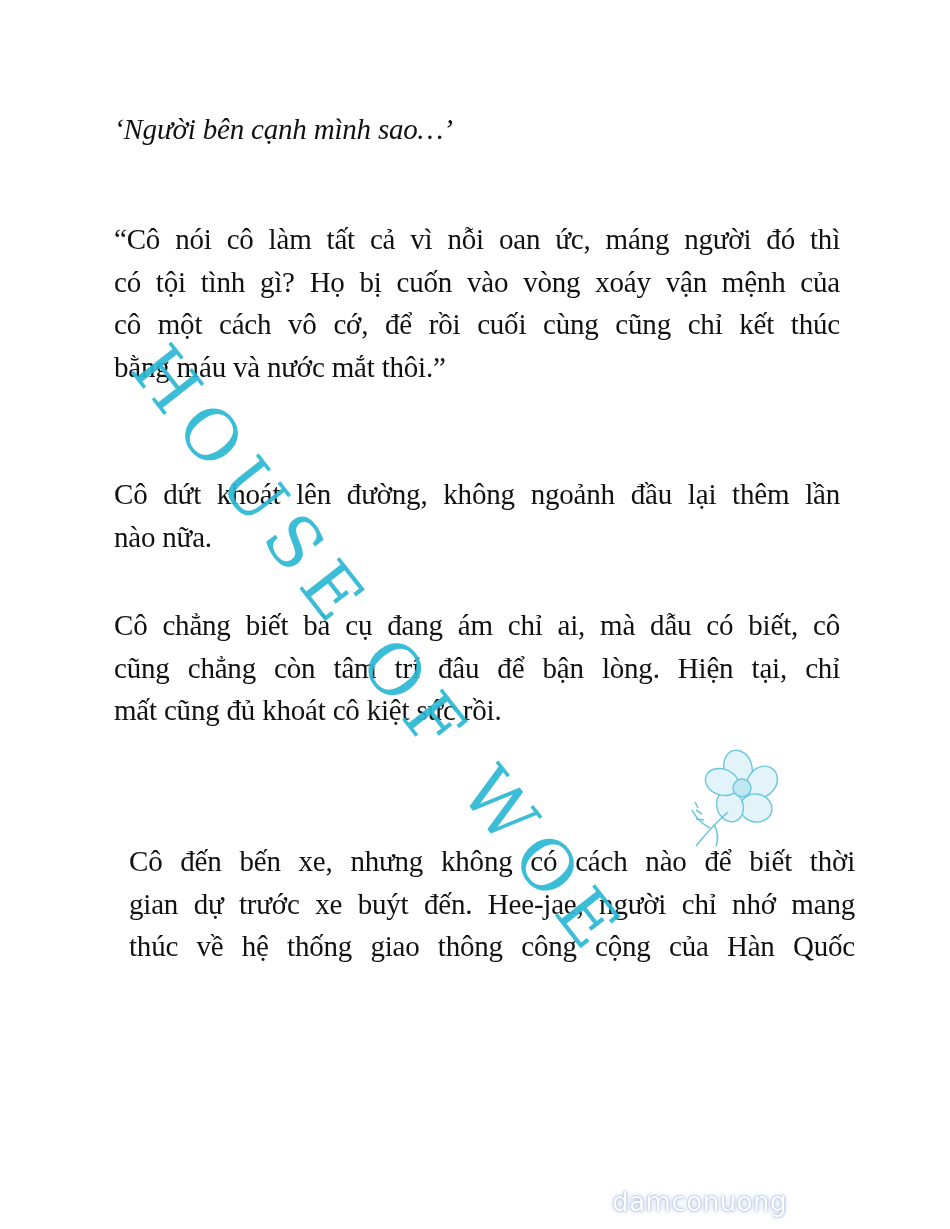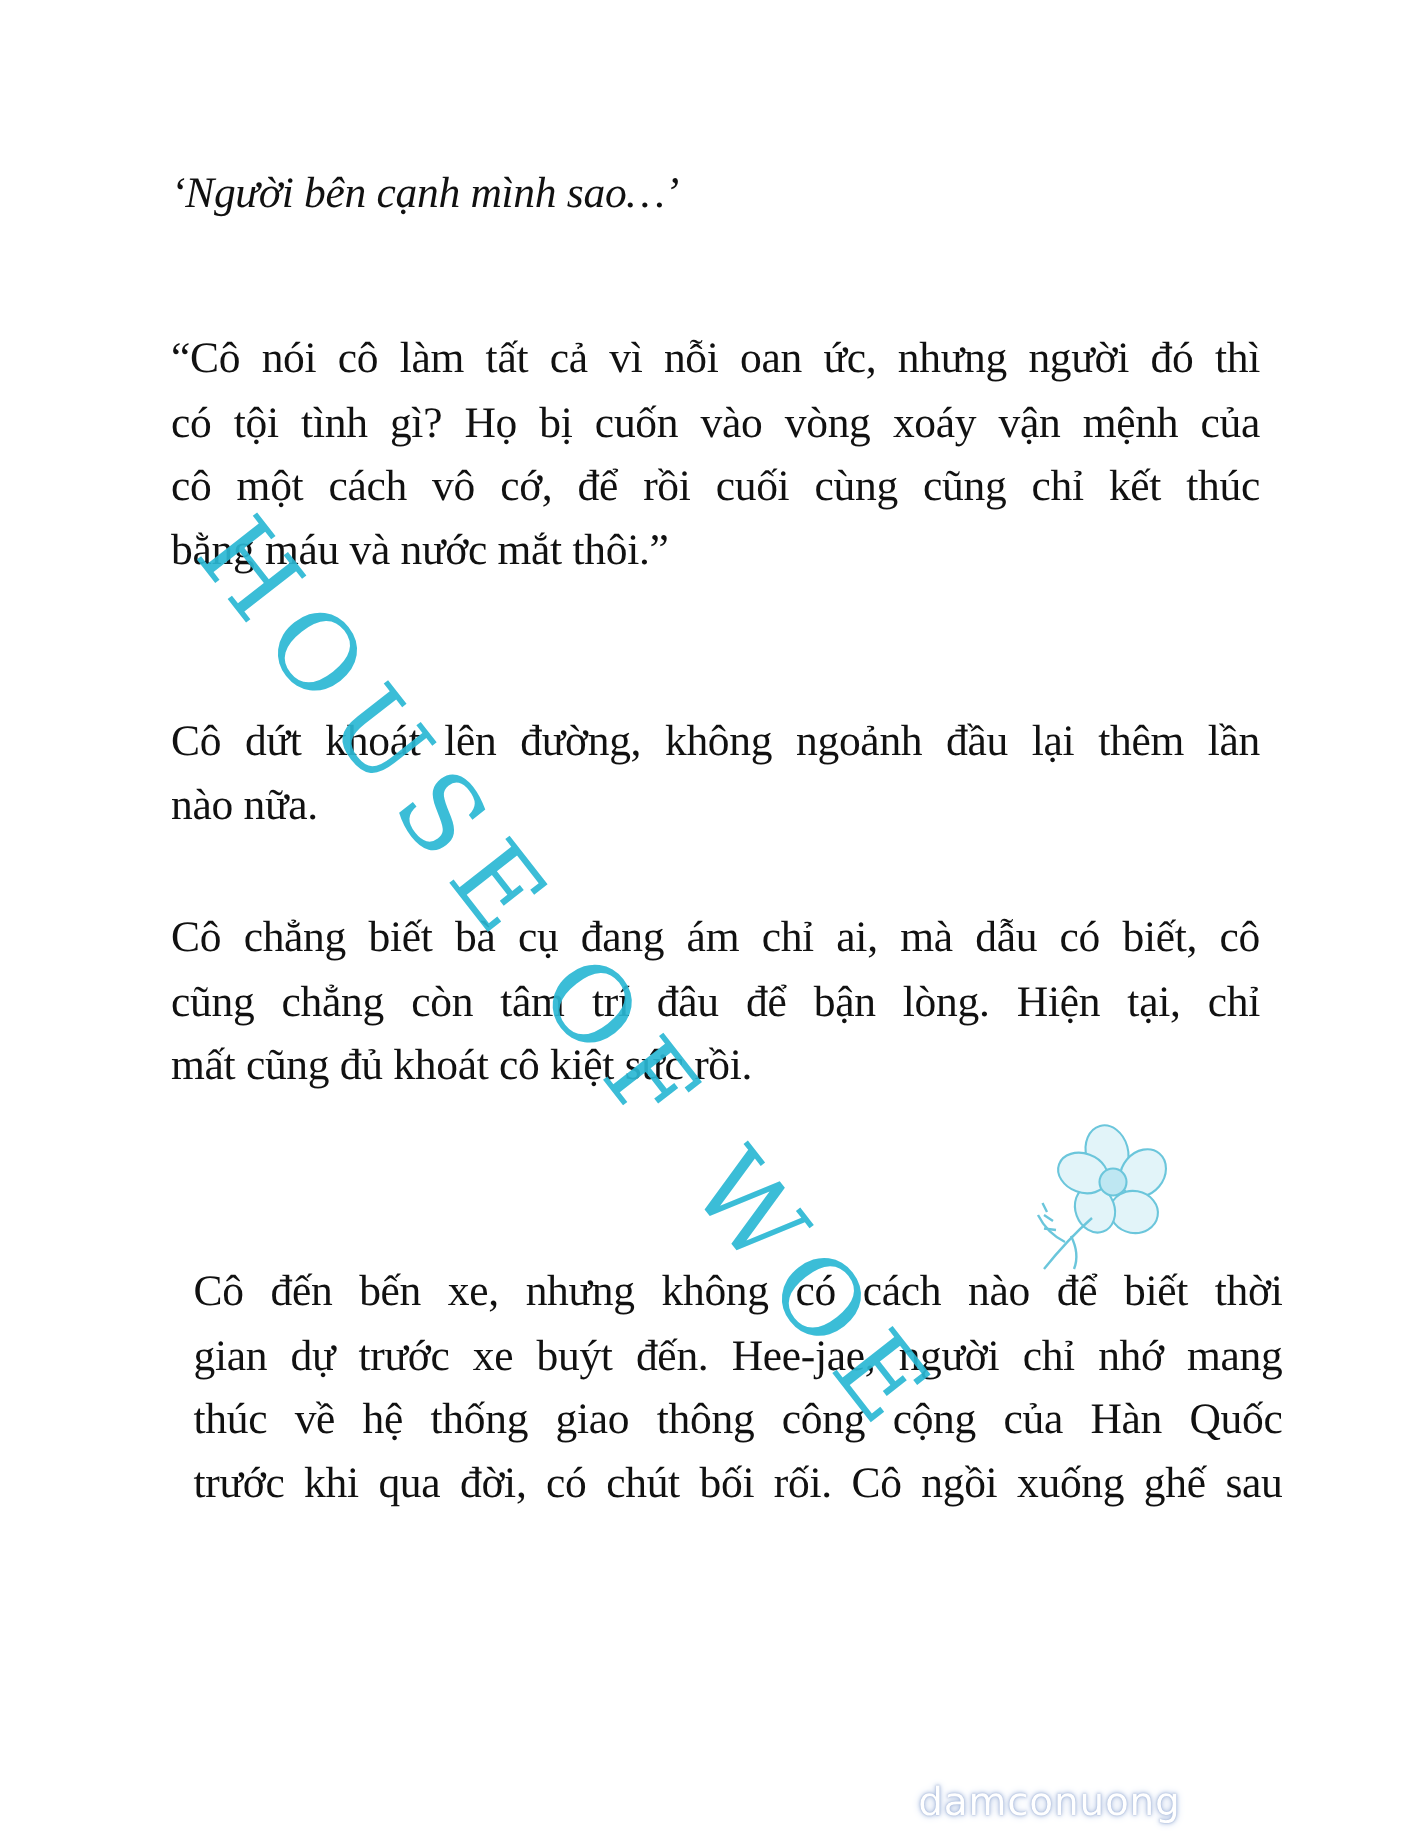--- a/index.html
+++ b/index.html
@@ -79,42 +79,41 @@
 </head>
 <body>
 
 <div class="page">
 
   <p class="para italic" style="top:108px;">
     <span class="line last">‘Người bên cạnh mình sao…’</span>
   </p>
 
   <p class="para" style="top:218px;">
-    <span class="line">“Cô nói cô làm tất cả vì nỗi oan ức, nhưng người đó thì</span>
+    <span class="line">“Cô nói cô làm tất cả vì nỗi oan ức, máng người đó thì</span>
     <span class="line">có tội tình gì? Họ bị cuốn vào vòng xoáy vận mệnh của</span>
     <span class="line">cô một cách vô cớ, để rồi cuối cùng cũng chỉ kết thúc</span>
     <span class="line last">bằng máu và nước mắt thôi.”</span>
   </p>
 
   <p class="para" style="top:473px;">
     <span class="line">Cô dứt khoát lên đường, không ngoảnh đầu lại thêm lần</span>
     <span class="line last">nào nữa.</span>
   </p>
 
   <p class="para" style="top:604px;">
     <span class="line">Cô chẳng biết bà cụ đang ám chỉ ai, mà dẫu có biết, cô</span>
     <span class="line">cũng chẳng còn tâm trí đâu để bận lòng. Hiện tại, chỉ</span>
     <span class="line last">mất cũng đủ khoát cô kiệt sức rồi.</span>
   </p>
 
   <p class="para" style="top:840px;margin-left:15px;">
     <span class="line">Cô đến bến xe, nhưng không có cách nào để biết thời</span>
     <span class="line">gian dự trước xe buýt đến. Hee-jae, người chỉ nhớ mang</span>
     <span class="line">thúc về hệ thống giao thông công cộng của Hàn Quốc</span>
-    <span class="line">trước khi qua đời, có chút bối rối. Cô ngồi xuống ghế sau</span>
   </p>
 
   <div class="watermark">HOUSE OF WOE</div>
 
   <svg class="flower" viewBox="0 0 110 110" xmlns="http://www.w3.org/2000/svg">
     <g fill="#d9f1f8" stroke="#3ab3d0" stroke-width="1.4">
       <ellipse cx="62" cy="28" rx="14" ry="18" transform="rotate(-15 62 28)"></ellipse>
       <ellipse cx="86" cy="42" rx="14" ry="17" transform="rotate(40 86 42)"></ellipse>
       <ellipse cx="80" cy="68" rx="14" ry="16" transform="rotate(100 80 68)"></ellipse>
       <ellipse cx="54" cy="66" rx="13" ry="16" transform="rotate(160 54 66)"></ellipse>

